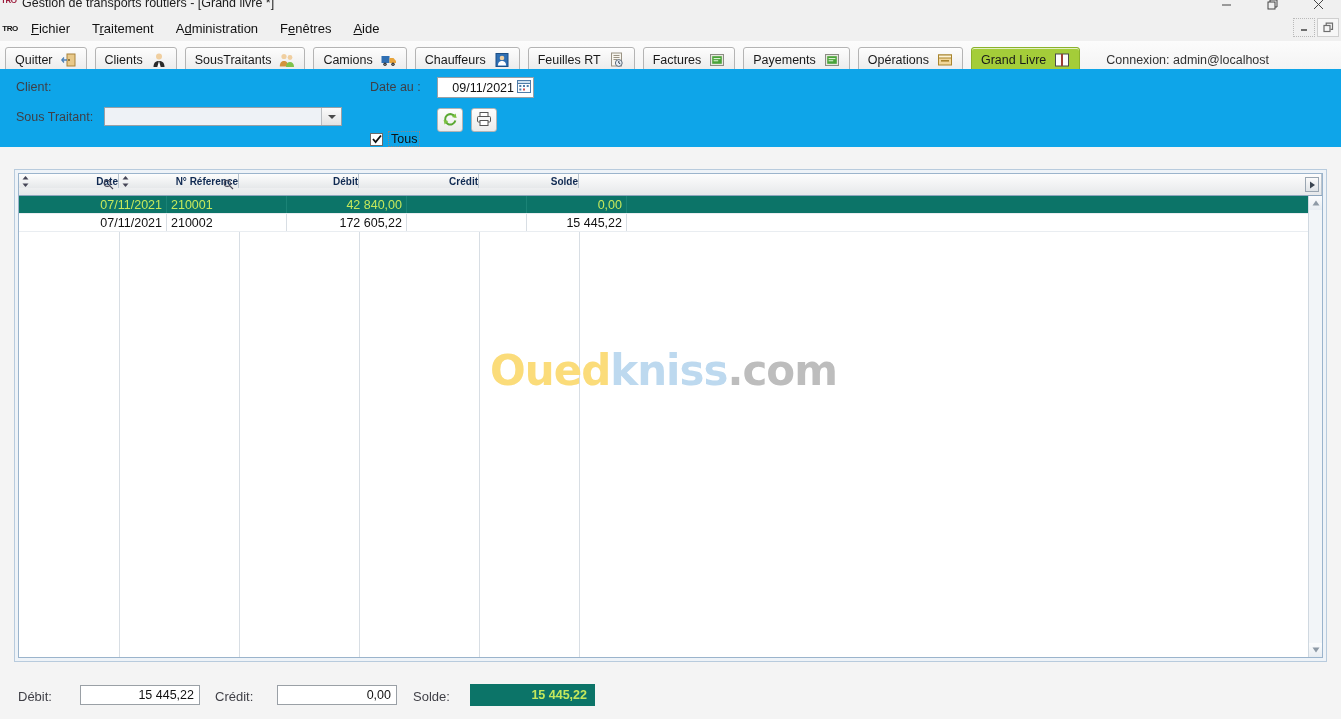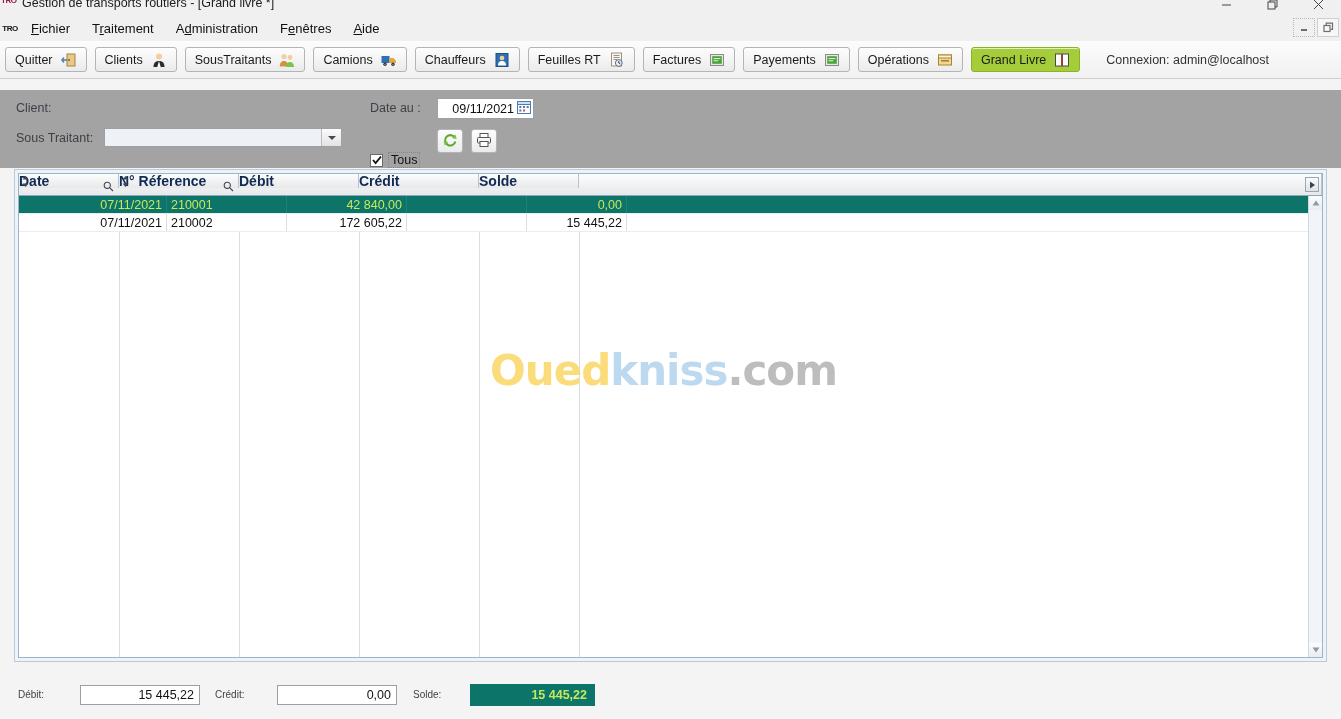--- a/index.html
+++ b/index.html
@@ -66,21 +66,21 @@
   .tbtn .lbl{margin-right:8px;}
   .tbtn.active{
     background:#a4cd39;border:1px solid #8bb22c;color:#1a1a1a;
   }
   .tbtn .ic{width:16px;height:16px;display:inline-block;flex:0 0 16px;}
   .conn{
     margin-left:18px;font-size:12.5px;color:#333;white-space:nowrap;
   }
 
   
-  .filters{position:absolute;left:0;top:90px;width:1341px;height:78px;background:#a3a3a3;}
+  .filters{position:absolute;left:0;top:69px;width:1341px;height:78px;background:#0ea5e9;}
   .flabel{position:absolute;font-size:12.5px;color:#3f3f46;}
   .combo{
     position:absolute;height:19px;border:1px solid #9aa0a6;background:#fff;
     box-sizing:border-box;display:flex;align-items:center;
   }
   .combo .ctext{flex:1;padding-left:5px;font-size:12.5px;color:#111;
                 overflow:hidden;white-space:nowrap;}
   .combo .carrow{
     width:19px;height:17px;border-left:1px solid #b9bdc1;
     background:linear-gradient(#fbfbfb,#e3e3e3);
@@ -119,22 +119,22 @@
     position:relative;width:100%;height:100%;background:#fff;
     border:1px solid #9bb4cc;box-sizing:border-box;overflow:hidden;
   }
   .ghead{
     position:absolute;left:0;top:0;right:0;height:22px;
     background:linear-gradient(#fdfdfd,#e6e8ea);
     border-bottom:1px solid #8ea6bd;display:flex;box-sizing:border-box;
   }
   .hcell{
     position:relative;height:14px;border-right:1px solid #b9c4cf;
-    display:flex;align-items:center;justify-content:flex-start;
-    font-size:14px;font-weight:bold;color:#102a52;box-sizing:border-box;
+    display:flex;align-items:center;justify-content:flex-end;
+    font-size:10px;font-weight:bold;color:#102a52;box-sizing:border-box;
     background:linear-gradient(#fdfdfd,#e6e8ea);
   }
   .hcell .sorticon{position:absolute;left:2px;top:1px;}
   .hcell .findicon{position:absolute;right:4px;top:5px;}
   .hfill{flex:1;height:21px;background:linear-gradient(#fdfdfd,#e6e8ea);
          position:relative;border-right:1px solid #b9c4cf;}
   .hscroll-arrow{
     position:absolute;right:2px;top:3px;width:14px;height:15px;
     border:1px solid #9aa6b2;background:linear-gradient(#fbfbfb,#dfe3e7);
     display:flex;align-items:center;justify-content:center;box-sizing:border-box;
@@ -171,21 +171,21 @@
     background:#f2f5f8;border-left:1px solid #cfd8e0;box-sizing:border-box;
   }
   .vsarrow{
     width:13px;height:14px;display:flex;align-items:center;justify-content:center;
     background:linear-gradient(#fbfcfd,#e8edf2);
   }
   .vsarrow.bot{position:absolute;bottom:0;left:0;}
 
   
   .footer{position:absolute;left:0;top:680px;width:1341px;height:39px;background:#f4f4f4;}
-  .flab2{position:absolute;font-size:10px;color:#3f3f46;font-weight:normal;}
+  .flab2{position:absolute;font-size:13px;color:#3f3f46;font-weight:normal;}
   .fbox{
     position:absolute;height:20px;border:1px solid #9aa0a6;background:#fff;
     box-sizing:border-box;display:flex;align-items:center;justify-content:flex-end;
     padding-right:5px;font-size:12.5px;color:#111;
   }
   .fbox.teal{background:#0c7468;border:none;color:#c5e85c;font-weight:bold;
              height:22px;padding-right:8px;}
 </style>
 </head>
 <body>

